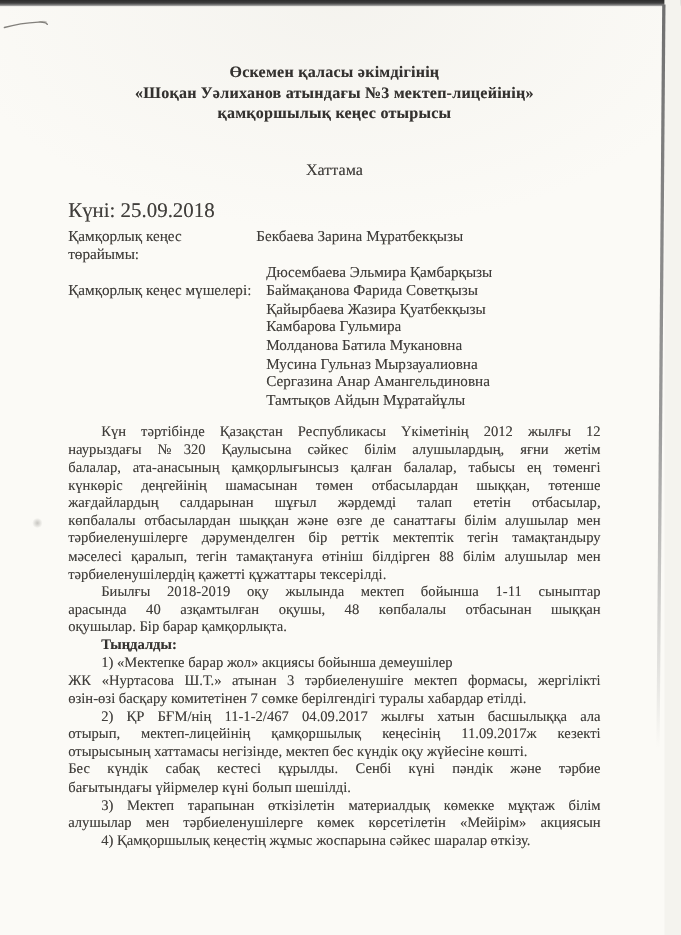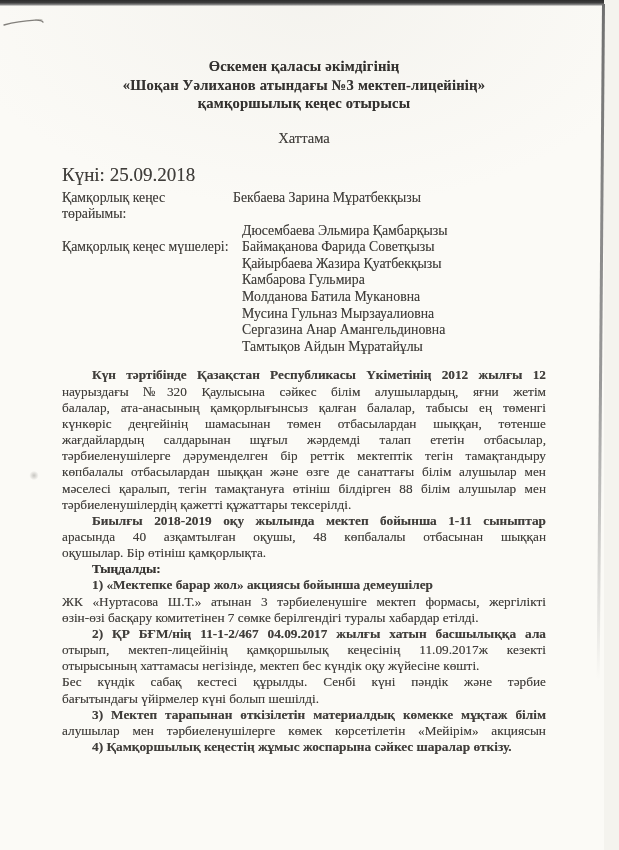--- a/index.html
+++ b/index.html
@@ -33,29 +33,29 @@
   }
   .content{
     position:absolute;left:62px;top:0;width:484px;padding-top:57px;
     text-shadow:0 0 0.6px rgba(90,86,80,0.55);
   }
   .title{
     font-weight:bold;text-align:center;
     font-size:14.6px;line-height:18.5px;
     color:var(--title-ink,#343230);letter-spacing:0.2px;
   }
-  .doc-type{text-align:center;font-size:14.6px;margin-top:17px;line-height:17px;}
+  .doc-type{text-align:center;font-size:14.6px;margin-top:34px;line-height:17px;}
   .date{font-size:19px;margin-top:19px;line-height:17px;}
   .council{margin-top:7px;font-size:13.8px;line-height:16.6px;}
   .c-row{display:flex;}
   .c-row .lbl{width:171px;flex:none;}
   .c-row.member .nm{padding-left:9px;}
   .body{margin-top:12px;font-size:13.3px;line-height:16.15px;}
   .line{min-height:16.15px;}
-  .line.indent{text-indent:30px;font-weight:bold;}
+  .line.indent{text-indent:30px;}
   .line.just{text-align:justify;text-align-last:justify;}
   .line.bold{font-weight:bold;color:var(--title-ink,#343230);}
 </style>
 </head>
 <body>
 
 <div class="scan">
 
   <div class="top-edge"></div>
   <div class="right-strip"></div>
@@ -118,27 +118,27 @@
           <span class="nm">Тамтықов Айдын Мұратайұлы</span>
         </div>
       </div>
 
     <div class="body">
         <div class="line indent just">Күн тәртібінде Қазақстан Республикасы Үкіметінің 2012 жылғы 12</div>
         <div class="line just">наурыздағы №320 Қаулысына сәйкес білім алушылардың, яғни жетім</div>
         <div class="line just">балалар, ата-анасының қамқорлығынсыз қалған балалар, табысы ең төменгі</div>
         <div class="line just">күнкөріс деңгейінің шамасынан төмен отбасылардан шыққан, төтенше</div>
         <div class="line just">жағдайлардың салдарынан шұғыл жәрдемді талап ететін отбасылар,</div>
+        <div class="line just">көпбалалы отбасылардан шыққан және өзге де санаттағы білім алушылар мен</div>
         <div class="line just">тәрбиеленушілерге дәруменделген бір реттік мектептік тегін тамақтандыру</div>
-        <div class="line just">көпбалалы отбасылардан шыққан және өзге де санаттағы білім алушылар мен</div>
         <div class="line just">мәселесі қаралып, тегін тамақтануға өтініш білдірген 88 білім алушылар мен</div>
         <div class="line">тәрбиеленушілердің қажетті құжаттары тексерілді.</div>
         <div class="line indent just">Биылғы 2018-2019 оқу жылында мектеп бойынша 1-11 сыныптар</div>
         <div class="line just">арасында 40 азқамтылған оқушы, 48 көпбалалы отбасынан шыққан</div>
-        <div class="line">оқушылар. Бір өтініш қамқорлықта.</div>
+        <div class="line">оқушылар. Бір барар қамқорлықта.</div>
         <div class="line indent bold">Тыңдалды:</div>
         <div class="line indent">1) «Мектепке барар жол» акциясы бойынша демеушілер</div>
         <div class="line just">ЖК «Нуртасова Ш.Т.» атынан 3 тәрбиеленушіге мектеп формасы, жергілікті</div>
         <div class="line">өзін-өзі басқару комитетінен 7 сөмке берілгендігі туралы хабардар етілді.</div>
         <div class="line indent just">2) ҚР БҒМ/нің 11-1-2/467 04.09.2017 жылғы хатын басшылыққа ала</div>
         <div class="line just">отырып, мектеп-лицейінің қамқоршылық кеңесінің 11.09.2017ж кезекті</div>
         <div class="line">отырысының хаттамасы негізінде, мектеп бес күндік оқу жүйесіне көшті.</div>
         <div class="line just">Бес күндік сабақ кестесі құрылды. Сенбі күні пәндік және тәрбие</div>
         <div class="line">бағытындағы үйірмелер күні болып шешілді.</div>
         <div class="line indent just">3) Мектеп тарапынан өткізілетін материалдық көмекке мұқтаж білім</div>

